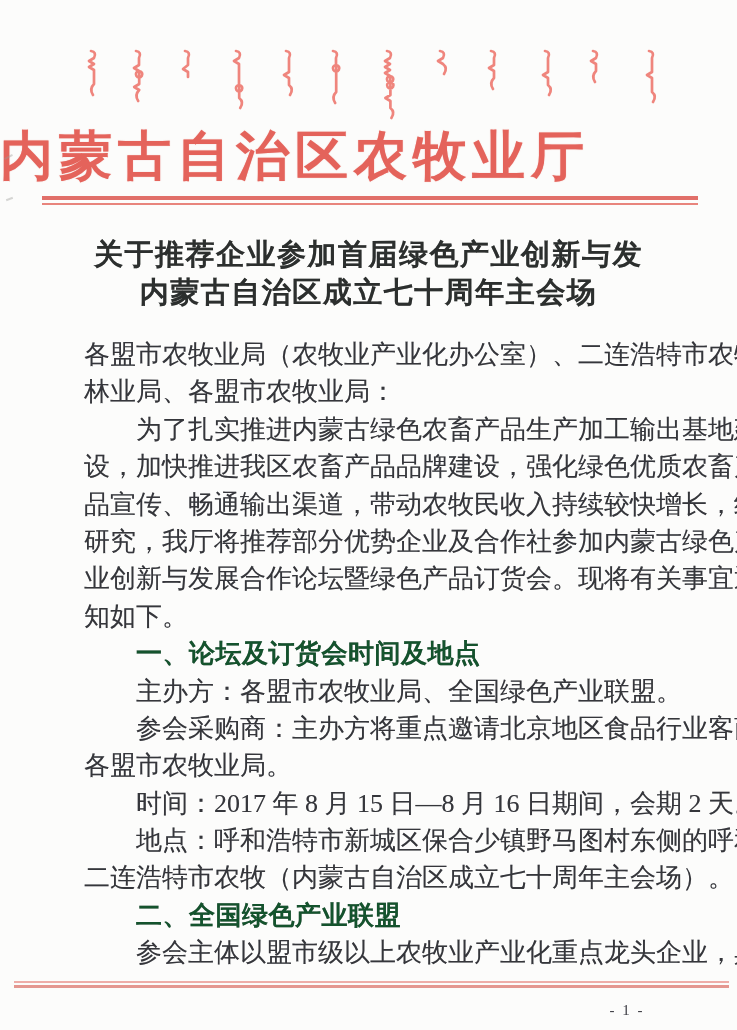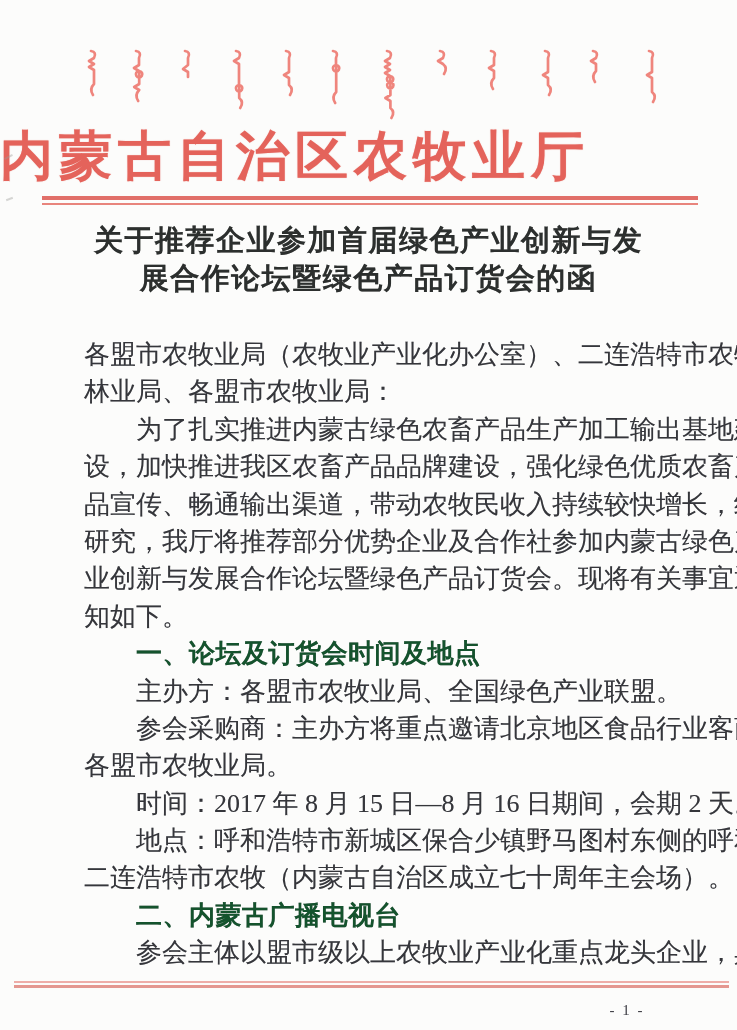--- a/index.html
+++ b/index.html
@@ -15,21 +15,21 @@
     position:absolute;left:0;top:120px;width:589px;
     text-align:left;font-family:"DejaVu Serif","Liberation Serif",serif;
     font-weight:700;font-size:53px;line-height:70px;letter-spacing:6px;
     color:#e4635b;white-space:nowrap;
     text-shadow:0 0 1px rgba(228,99,91,.55);
   }
   .rule-top{position:absolute;left:42px;right:39px;top:196px;height:4px;background:#dc564f;opacity:.85;}
   .rule-bottom{position:absolute;left:42px;right:39px;top:203px;height:2px;background:#e2655d;opacity:.8;}
   
   .doc-title{
-    position:absolute;left:0;top:221px;width:737px;text-align:center;
+    position:absolute;left:0;top:235px;width:737px;text-align:center;
     font-weight:700;font-size:29px;line-height:38px;letter-spacing:1.5px;
     color:#2c2f2e;text-shadow:0 0 .6px rgba(44,47,46,.5);
   }
   
   .body-lines{
     position:absolute;left:84px;top:336px;width:576px;
     font-size:26px;line-height:37.4px;color:#35363b;
     text-shadow:0 0 .5px rgba(53,54,59,.35);
     white-space:nowrap;
   }
@@ -95,40 +95,40 @@
       </svg>
     </div>
 
   <div class="agency-name">内蒙古自治区农牧业厅</div>
 
   <div class="rule-top"></div>
   <div class="rule-bottom"></div>
 
   <div class="doc-title">
     <div>关于推荐企业参加首届绿色产业创新与发</div>
-    <div>展合作论坛暨绿色产品订货会的函</div>
+    <div>内蒙古自治区成立七十周年主会场</div>
   </div>
 
   <div class="body-lines">
       <div class="bline">各盟市农牧业局（农牧业产业化办公室）、二连浩特市农牧</div>
       <div class="bline">林业局、各盟市农牧业局：</div>
       <div class="bline ind">为了扎实推进内蒙古绿色农畜产品生产加工输出基地建</div>
       <div class="bline">设，加快推进我区农畜产品品牌建设，强化绿色优质农畜产</div>
       <div class="bline">品宣传、畅通输出渠道，带动农牧民收入持续较快增长，经</div>
       <div class="bline">研究，我厅将推荐部分优势企业及合作社参加内蒙古绿色产</div>
       <div class="bline">业创新与发展合作论坛暨绿色产品订货会。现将有关事宜通</div>
       <div class="bline">知如下。</div>
       <div class="bline ind hd">一、论坛及订货会时间及地点</div>
       <div class="bline ind">主办方：各盟市农牧业局、全国绿色产业联盟。</div>
       <div class="bline ind">参会采购商：主办方将重点邀请北京地区食品行业客商</div>
       <div class="bline">各盟市农牧业局。</div>
       <div class="bline ind">时间：2017 年 8 月 15 日—8 月 16 日期间，会期 2 天。</div>
       <div class="bline ind">地点：呼和浩特市新城区保合少镇野马图村东侧的呼和</div>
       <div class="bline">二连浩特市农牧（内蒙古自治区成立七十周年主会场）。</div>
-      <div class="bline ind hd">二、内蒙古广播电视台</div>
+      <div class="bline ind hd">二、全国绿色产业联盟</div>
       <div class="bline ind">参会主体以盟市级以上农牧业产业化重点龙头企业，具</div>
     </div>
 
   <div class="footer-rule-a"></div>
   <div class="footer-rule-b"></div>
   <div class="page-number">- 1 -</div>
 
   <div class="speck s1"></div>
   <div class="speck s2"></div>
 </div>

